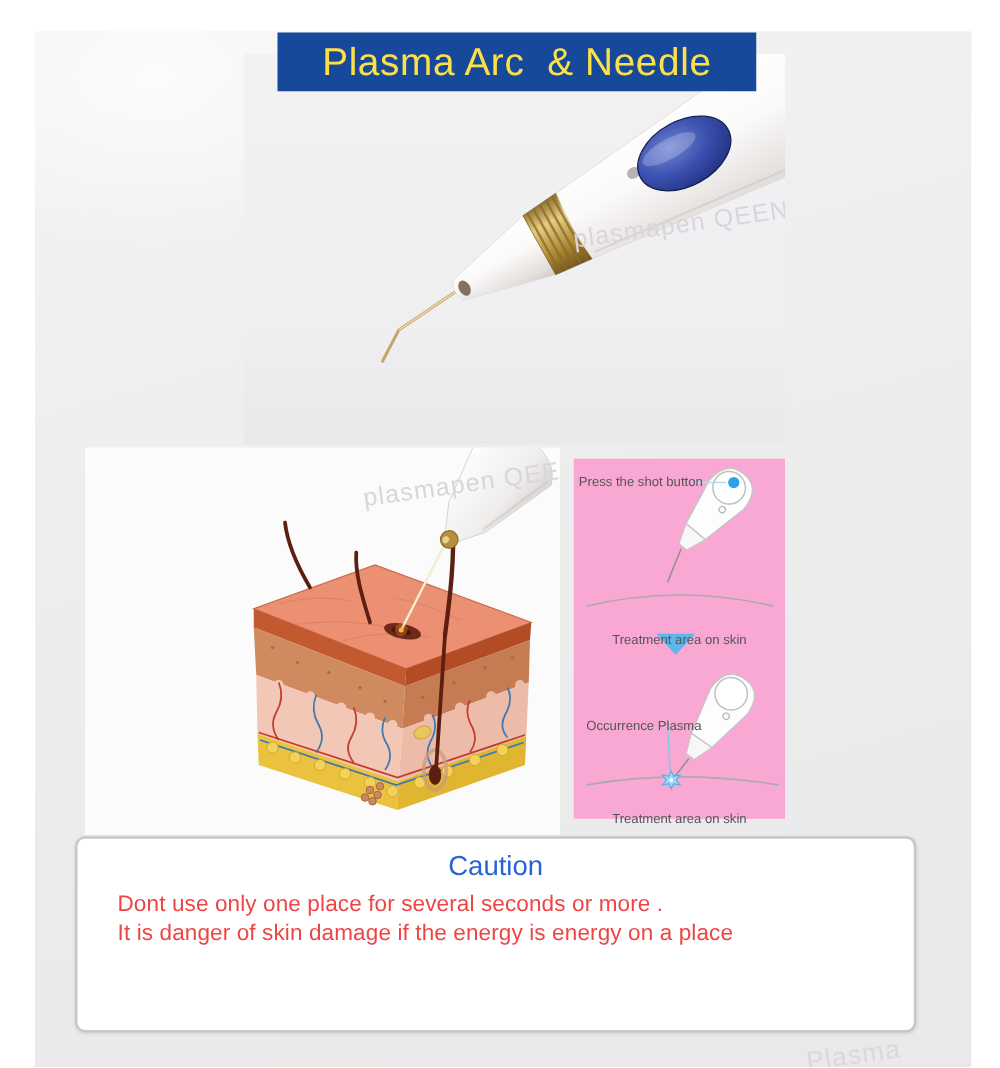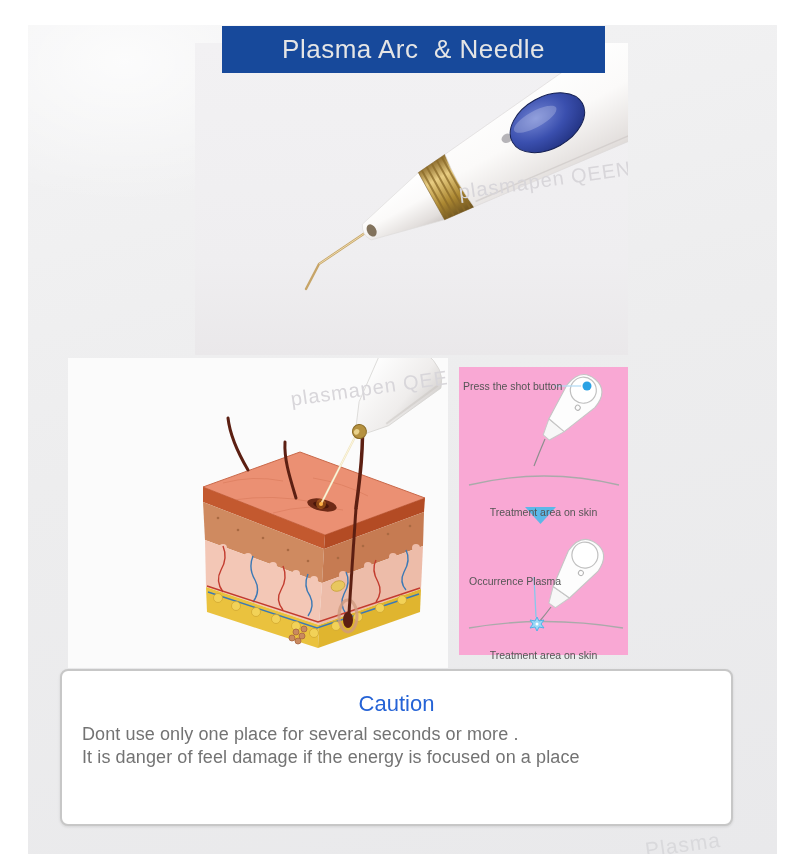--- a/index.html
+++ b/index.html
@@ -6,34 +6,34 @@
   .page{position:relative;width:800px;height:854px;background:#ffffff;overflow:hidden;
         font-family:"Liberation Sans",sans-serif;}
   .band{position:absolute;left:28px;top:25px;width:749px;height:829px;
         background:linear-gradient(165deg,#f3f3f4 0%,#ededee 45%,#e9e9eb 100%);}
   .band-sheen{position:absolute;left:0;top:0;width:320px;height:180px;
         background:radial-gradient(ellipse at 30% 20%,rgba(255,255,255,.75),rgba(255,255,255,0) 70%);}
   .photo{position:absolute;left:195px;top:43px;width:433px;height:312px;overflow:hidden;
         background:linear-gradient(180deg,#f2f1f3 0%,#efeef0 70%,#eae8ea 100%);}
   .banner{position:absolute;left:222px;top:26px;width:383px;height:47px;display:flex;
         align-items:center;justify-content:center;z-index:5;}
-  .banner span{color:#e5e5e5;font-size:26px;letter-spacing:.5px;white-space:pre;}
+  .banner span{color:#fde047;font-size:31px;letter-spacing:.5px;white-space:pre;}
   .watermark{position:absolute;color:#d8d6da;font-size:20px;letter-spacing:1px;
         transform:rotate(-8deg);white-space:nowrap;pointer-events:none;}
   .diagram{position:absolute;left:68px;top:358px;width:380px;height:310px;background:#fbfbfb;overflow:hidden;}
   .panel{position:absolute;left:459px;top:367px;width:169px;height:288px;background:#f9a8d4;}
   .panel svg{position:absolute;left:0;top:0;}
   .small-label{position:absolute;font-size:10.5px;color:#555;white-space:nowrap;}
   .caption{position:absolute;left:0;width:169px;text-align:center;font-size:10.5px;color:#555;margin-top:16px;}
   .caution{position:absolute;left:60px;top:669px;width:673px;height:157px;box-sizing:border-box;
         background:#ffffff;border:2px solid #c7c7c7;border-radius:8px;
         box-shadow:0 1px 3px rgba(0,0,0,.10);}
-  .caution-title{margin-top:20px;text-align:center;font-size:22px;color:#2563d6;}
-  .caution-body{margin-top:6px;padding:0 18px 0 20px;font-size:18px;line-height:22.5px;
-        color:#737373;letter-spacing:.1px;}
+  .caution-title{margin-top:9px;text-align:center;font-size:22px;color:#2563d6;}
+  .caution-body{margin-top:6px;padding:0 18px 0 32px;font-size:18px;line-height:22.5px;
+        color:#ef4444;letter-spacing:.1px;}
   .footer-wm{position:absolute;left:645px;top:833px;font-size:21px;color:#d9d9dc;
         transform:rotate(-8deg);letter-spacing:1px;}
 </style>
 </head>
 <body>
 
 <div class="page">
 
   <div class="band">
     <div class="band-sheen"></div>
@@ -239,19 +239,19 @@
     <div class="small-label" style="left:4px;top:13px;">Press the shot button</div>
     <div class="caption" style="top:123px;">Treatment area on skin</div>
     <div class="small-label" style="left:10px;top:208px;">Occurrence Plasma</div>
     <div class="caption" style="top:266px;">Treatment area on skin</div>
   </div>
 
   <div class="caution">
     <div class="caution-title">Caution</div>
     <div class="caution-body">
       <div>Dont use only one place for several seconds or more .</div>
-      <div>It is danger of feel damage if the energy is focused on a place</div>
+      <div>It is danger of skin damage if the energy is energy on a place</div>
     </div>
   </div>
 
   <div class="footer-wm">Plasma</div>
 
 </div>
 
 </body></html>

